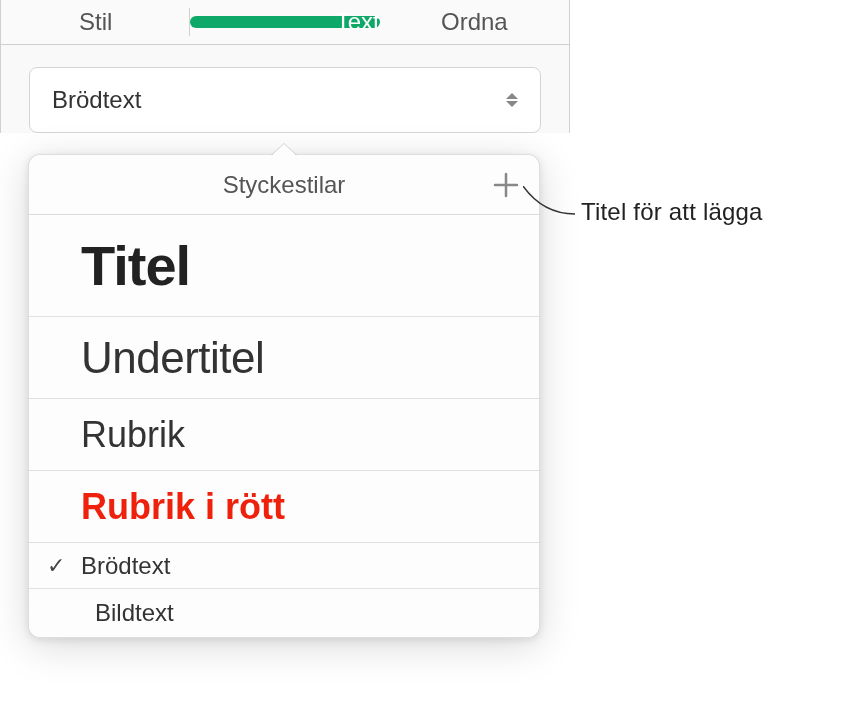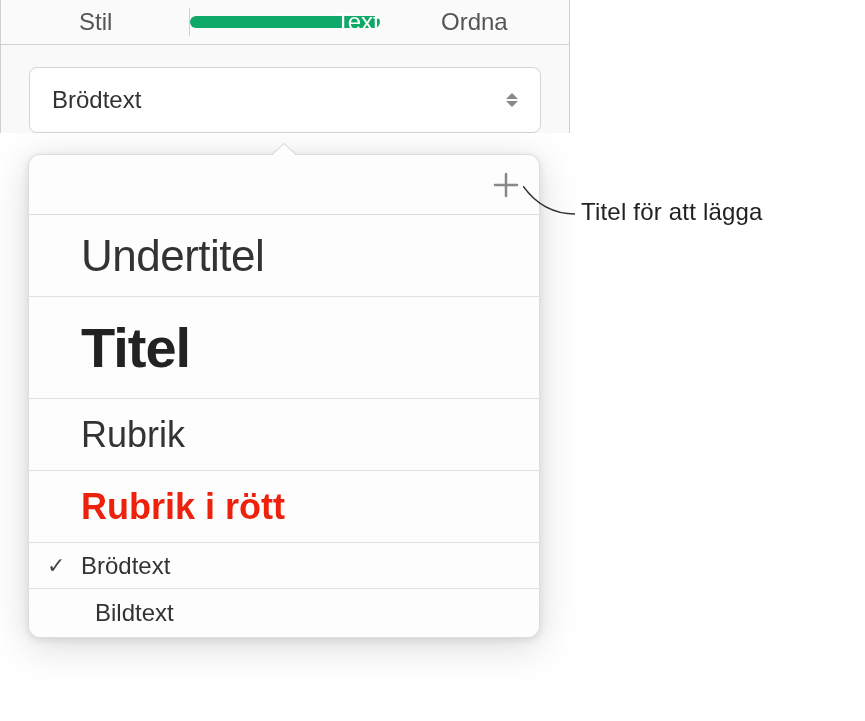--- a/index.html
+++ b/index.html
@@ -259,35 +259,36 @@
         <div class="chevron-up"></div>
         <div class="chevron-down"></div>
       </div>
     </div>
   </div>
 </div>
 
 <div class="popover">
   <div class="popover-arrow"></div>
   <div class="popover-header">
+    <span class="popover-title">Styckestilar</span>
     <div class="add-btn">
       <svg viewBox="0 0 26 26">
         <line x1="13" y1="2" x2="13" y2="24" stroke="#888" stroke-width="2.5" stroke-linecap="round"></line>
         <line x1="2" y1="13" x2="24" y2="13" stroke="#888" stroke-width="2.5" stroke-linecap="round"></line>
       </svg>
     </div>
   </div>
   <div class="style-list">
+    <div class="style-item style-titel">
+      <span class="check-col"></span>
+      <span class="style-label">Titel</span>
+    </div>
     <div class="style-item style-undertitel">
       <span class="check-col"></span>
       <span class="style-label">Undertitel</span>
-    </div>
-    <div class="style-item style-titel">
-      <span class="check-col"></span>
-      <span class="style-label">Titel</span>
     </div>
     <div class="style-item style-rubrik">
       <span class="check-col"></span>
       <span class="style-label">Rubrik</span>
     </div>
     <div class="style-item style-rubrik-rott">
       <span class="check-col"></span>
       <span class="style-label">Rubrik i rött</span>
     </div>
     <div class="style-item style-brodtext">

